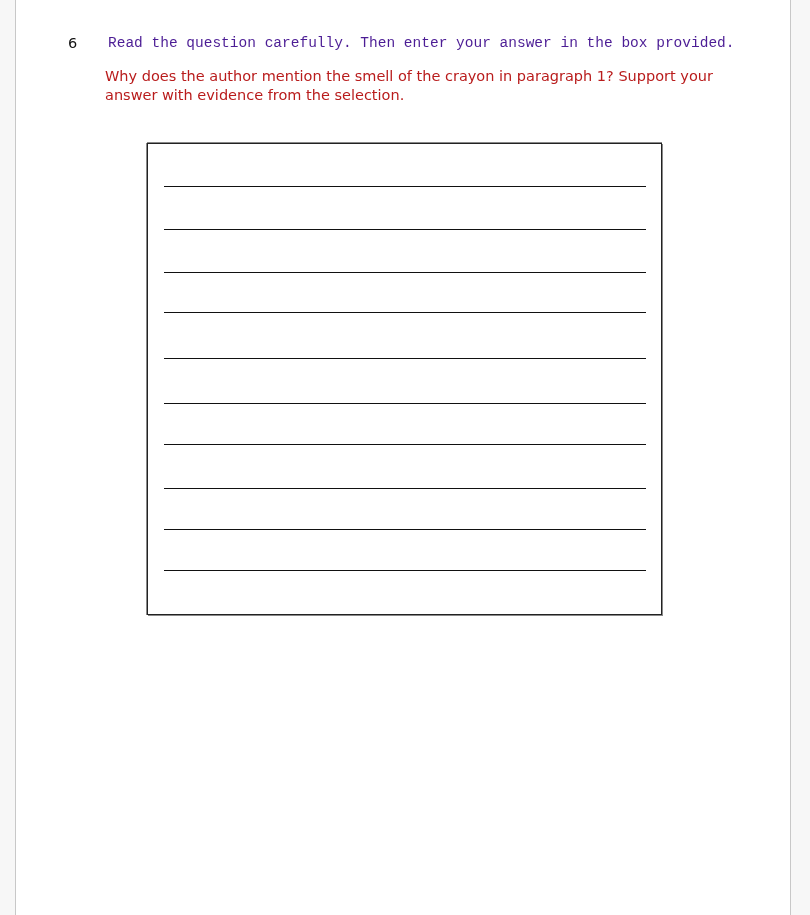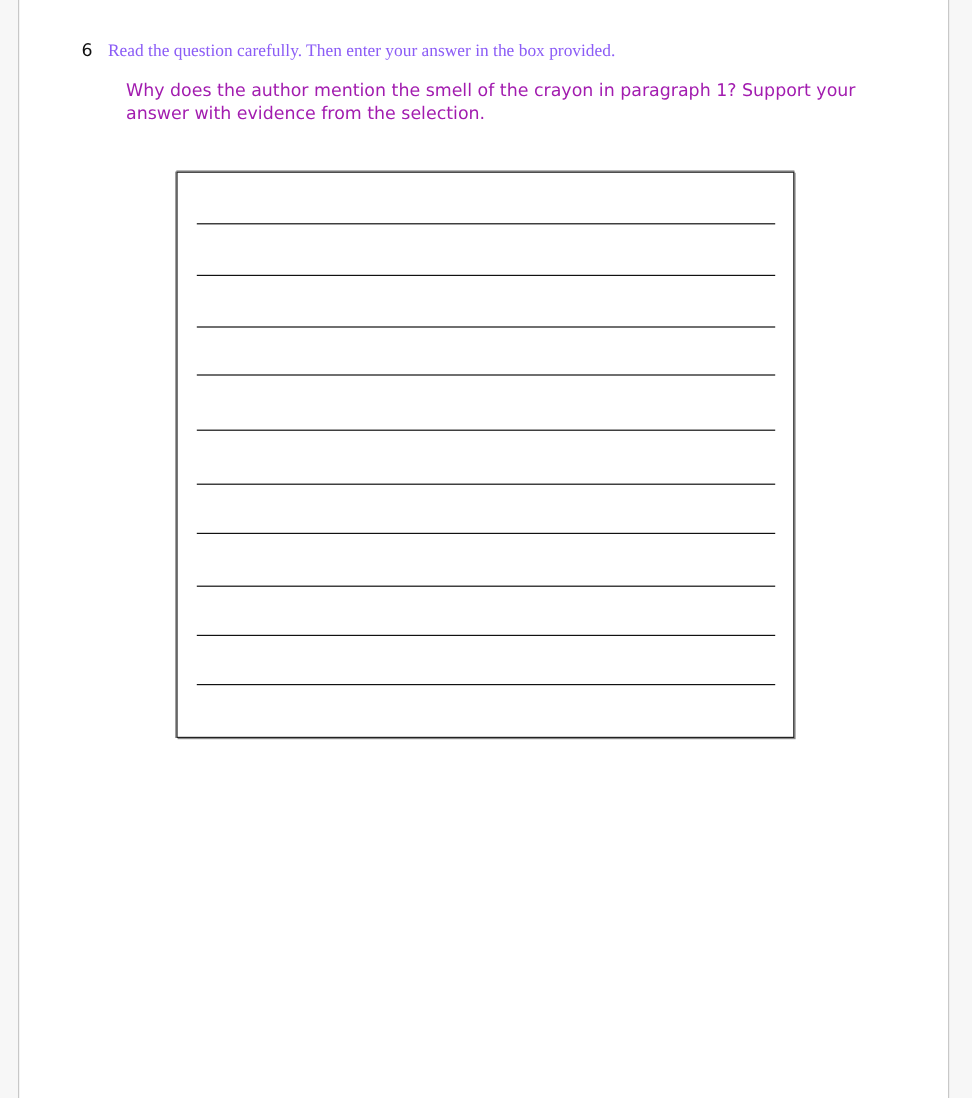--- a/index.html
+++ b/index.html
@@ -24,36 +24,36 @@
     .qnum {
       position: absolute;
       left: 52px;
       top: 35px;
       font-family: "DejaVu Sans", sans-serif;
       font-size: 14.5px;
       color: #111;
     }
     .instruction {
       position: absolute;
-      left: 74px;
+      left: 92px;
       top: 35px;
-      font-family: Liberation Serif, serif;
+      font-family: Liberation Mono, monospace;
       font-size: 14.5px;
-      color: #8b5cf6;
+      color: #4c1d95;
       white-space: nowrap;
     }
     .prompt {
       position: absolute;
       left: 89px;
       top: 67px;
       width: 620px;
       font-family: "DejaVu Sans", sans-serif;
       font-size: 14.5px;
       line-height: 19px;
-      color: #a21caf;
+      color: #b91c1c;
     }
     .answer-box {
       position: absolute;
       left: 131px;
       top: 143px;
       width: 515px;
       height: 472px;
       border: 1px solid #222;
       box-shadow: 1px 1px 0 #888, -1px 0 0 #888, 0 -1px 0 #888;
       box-sizing: border-box;

